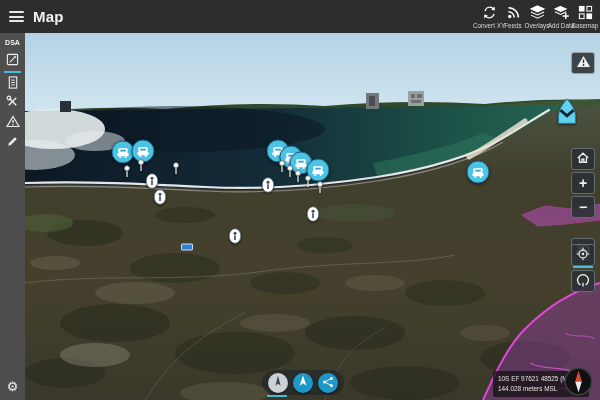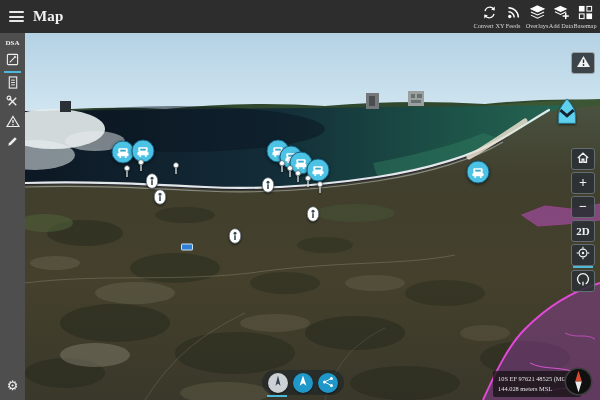--- a/index.html
+++ b/index.html
@@ -1,16 +1,16 @@
 <!DOCTYPE html>
 <html><head>
 <meta charset="utf-8">
 <style>
   html,body{margin:0;padding:0;background:#111;}
-  .app{position:relative;width:600px;height:400px;overflow:hidden;font-family:Liberation Serif, serif;
+  .app{position:relative;width:600px;height:400px;overflow:hidden;font-family:Liberation Sans, sans-serif;
        -webkit-font-smoothing:antialiased;user-select:none;}
   
   .topbar{position:absolute;left:0;top:0;width:600px;height:33px;background:#2d2d2d;display:flex;align-items:center;z-index:30;}
   .hamburger{width:15px;height:11px;margin-left:9px;display:flex;flex-direction:column;justify-content:space-between;cursor:pointer;}
   .hamburger span{display:block;height:2px;background:#e8e8e8;border-radius:1px;}
   .app-title{color:#f2f2f2;font-size:15px;font-weight:700;margin-left:9px;letter-spacing:.2px;}
   .topbar-tools{margin-left:auto;display:flex;align-items:flex-start;padding-right:3px;}
   .tool-item{display:flex;flex-direction:column;align-items:center;justify-content:center;width:24px;margin:0 0;padding:2px 0 1px;cursor:pointer;}
   .tool-item svg{display:block;}
   .tool-label{color:#d8d8d8;font-size:6.3px;margin-top:2px;white-space:nowrap;}
@@ -434,21 +434,21 @@
             <path d="M2 8 L8 2.5 L14 8 M4 7.5 V13 H7 V9.5 H9 V13 H12 V7.5" fill="none" stroke="#f2f2f2" stroke-width="1.5"></path>
           </svg>
       </span>
     </div>
     <div class="ctl" style="top:139px;">
       <span class="ctl-txt">+</span>
     </div>
     <div class="ctl" style="top:163px;">
       <span class="ctl-txt">−</span>
     </div>
-    <div class="ctl" style="top:187px;">
+    <div class="ctl" style="top:205px;">
       <span class="ctl-2d">2D</span>
     </div>
     <div class="ctl" style="top:211px;">
       <span>
         <svg width="14" height="14" viewBox="0 0 16 16">
             <circle cx="8" cy="8" r="4.5" fill="none" stroke="#f2f2f2" stroke-width="1.3"></circle>
         <circle cx="8" cy="8" r="1.4" fill="#f2f2f2"></circle>
         <g stroke="#f2f2f2" stroke-width="1.3">
               <path d="M8 0.8 V3"></path>
               <path d="M8 13 V15.2"></path>

